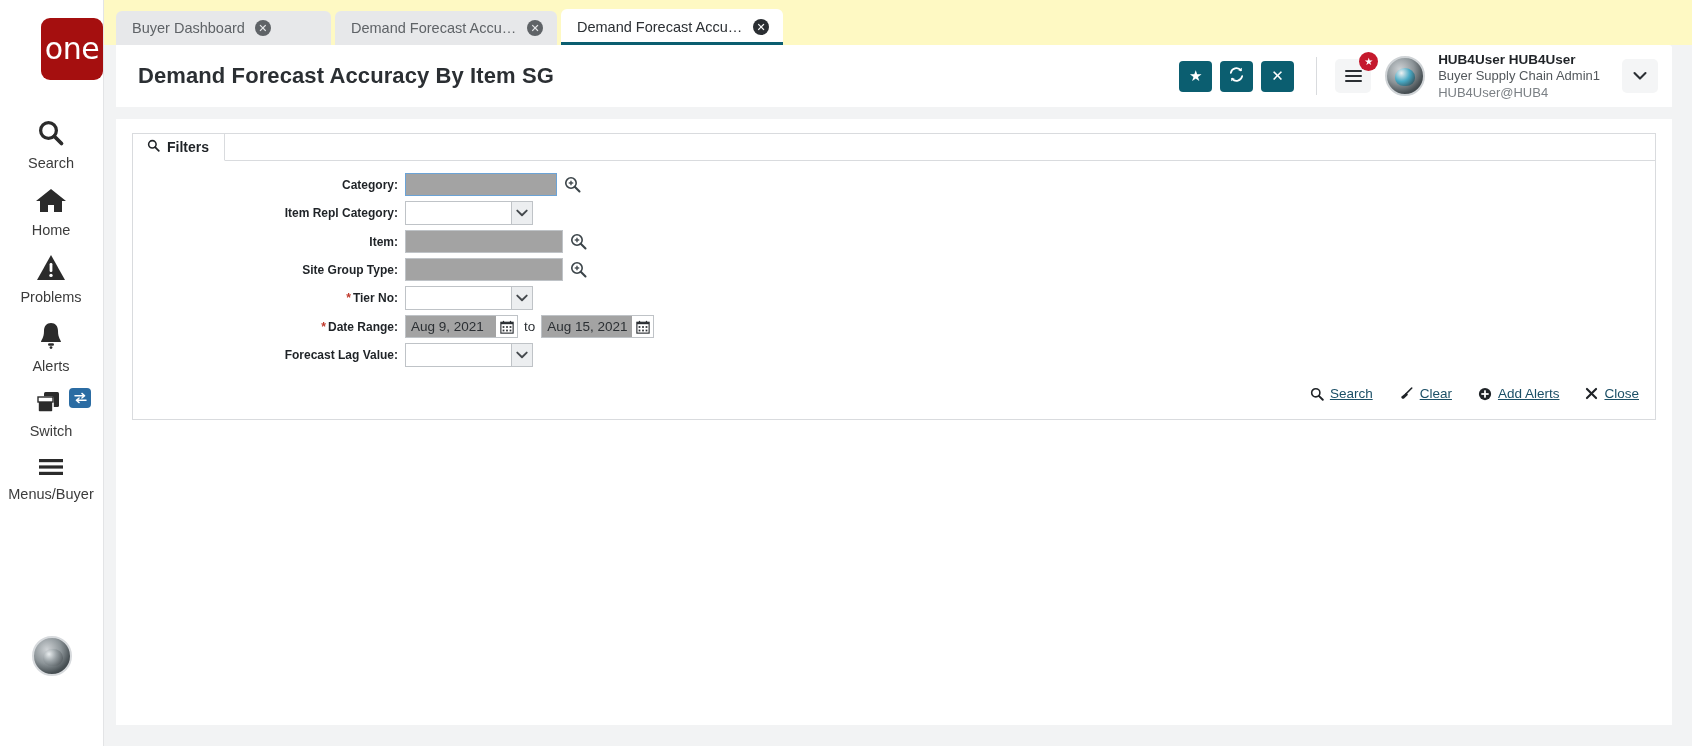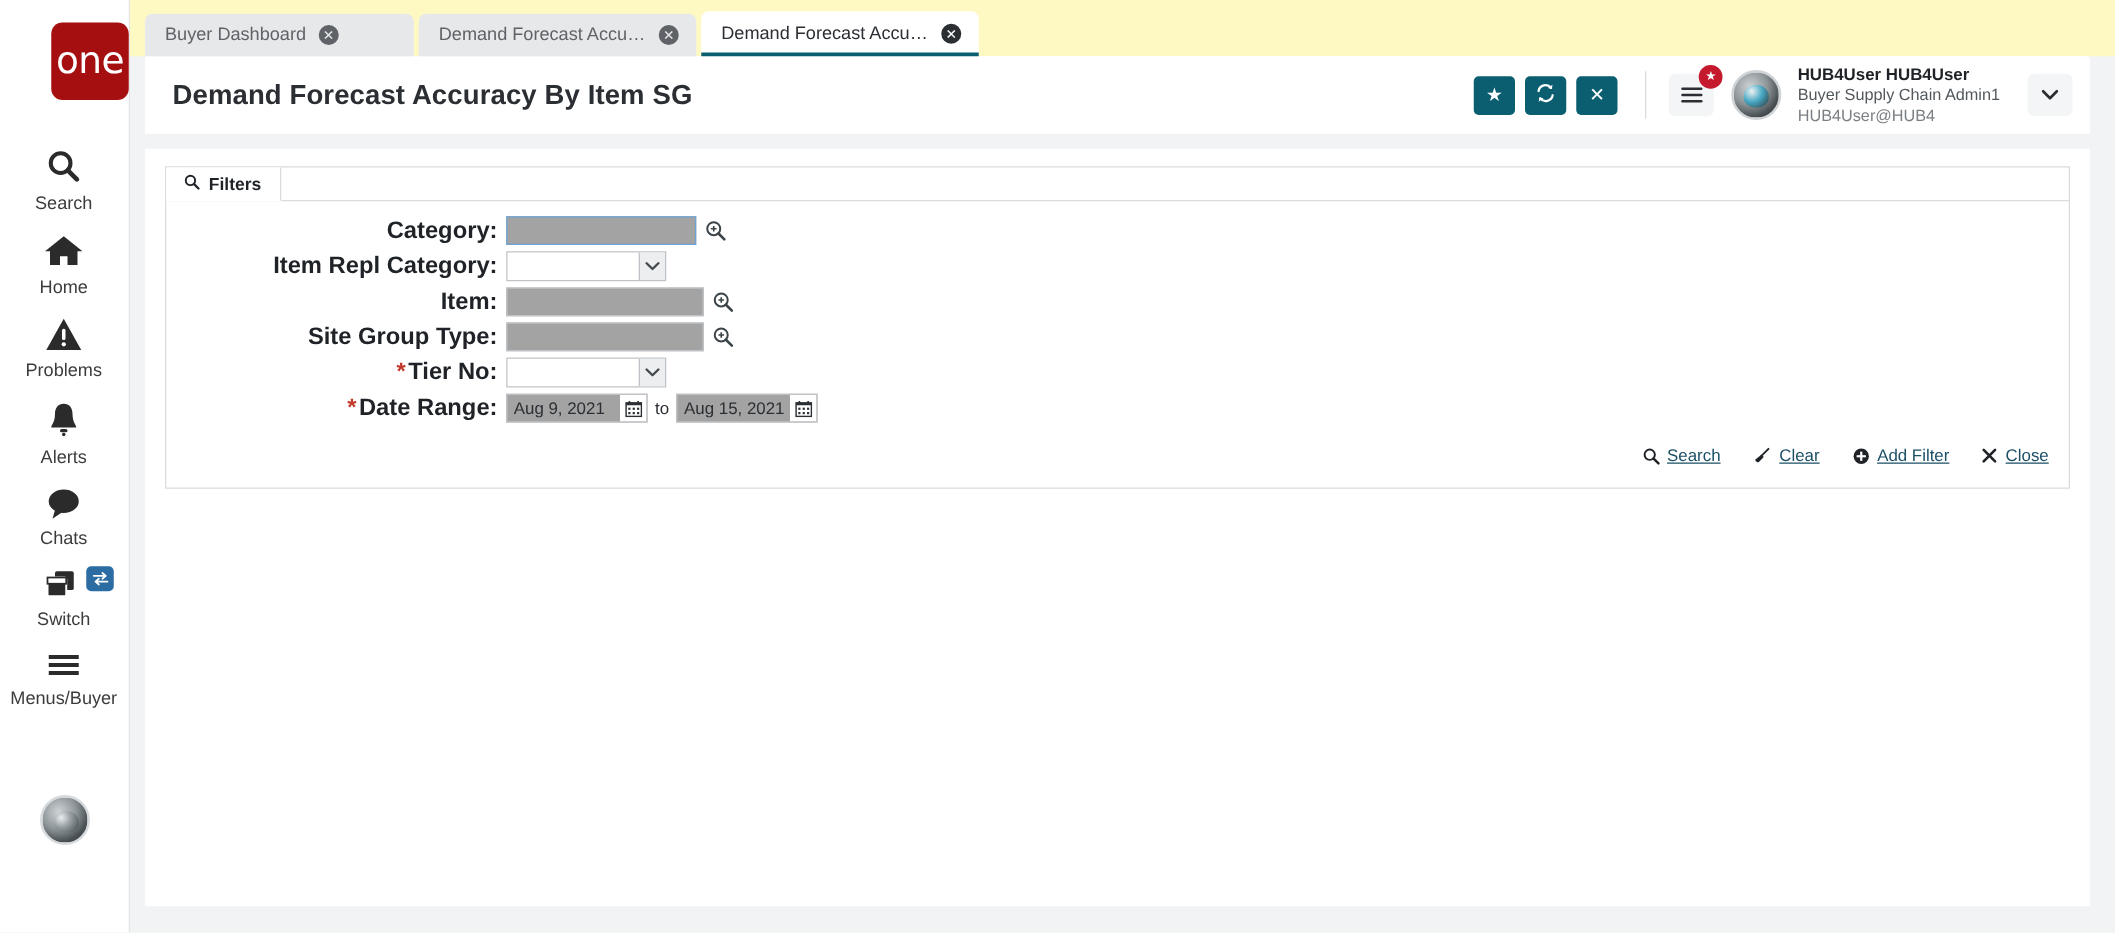--- a/index.html
+++ b/index.html
@@ -180,21 +180,21 @@
     display: flex; align-items: center; gap: 7px;
     font-size: 14px; font-weight: bold; color: #1f2327;
     margin-bottom: -1px; border-bottom: 1px solid #ffffff;
     cursor: pointer;
   }
   .filter-body { padding: 12px 0 8px 0; }
 
   .frow { display: flex; align-items: center; margin-bottom: 5px; }
   .flabel {
     width: 272px; text-align: right; padding-right: 7px;
-    font-size: 19px; font-weight: bold; color: #1f2327;
+    font-size: 12px; font-weight: bold; color: #1f2327;
     white-space: nowrap;
   }
   .req { color: #c0392b; font-weight: bold; margin-right: 2px; }
 
   input.txt {
     height: 23px; border: 1px solid #bfc3c7; background: #a3a3a3;
     font-size: 13.5px; color: #2b2f33; padding: 0 5px;
     font-family: "Liberation Sans", sans-serif; outline: none;
   }
   input.txt.focused { border: 1px solid #6ba3d6; }
@@ -286,29 +286,20 @@
     <span class="glyph">
       <svg width="28" height="30" viewBox="0 0 28 30">
           <path d="M14 2 C9.6 2 7 5.2 7 10 C7 17 4 19 4 21 L24 21 C24 19 21 17 21 10 C21 5.2 18.4 2 14 2 Z" fill="#2b2b2b"></path>
           <rect x="11" y="22.2" width="6" height="2.6" rx="1.3" fill="#2b2b2b"></rect>
           <circle cx="14" cy="26.6" r="1.4" fill="#2b2b2b"></circle>
         </svg>
     </span>
     <span class="label">Alerts</span>
   </div>
 
-  <div class="rail-item">
-    <span class="glyph">
-      <svg width="30" height="26" viewBox="0 0 30 26">
-          <ellipse cx="15" cy="11" rx="12" ry="9.4" fill="#2b2b2b"></ellipse>
-          <path d="M8 18 L6 25 L14 19.5 Z" fill="#2b2b2b"></path>
-        </svg>
-    </span>
-    <span class="label">Chats</span>
-  </div>
 
   <div class="rail-item">
     <span class="glyph">
       <svg width="30" height="26" viewBox="0 0 30 26">
           <rect x="8" y="2" width="15" height="15" rx="1.5" fill="#2b2b2b"></rect>
           <rect x="2" y="7" width="15" height="15" rx="1.5" fill="#2b2b2b" stroke="#ffffff" stroke-width="1.6"></rect>
           <rect x="2" y="7" width="15" height="5" fill="#ffffff" stroke="#2b2b2b" stroke-width="1.4"></rect>
         </svg>
     </span>
     <span class="switch-badge">
@@ -525,20 +516,33 @@
                     <rect x="3" y="11" width="2" height="2"></rect>
                     <rect x="7" y="11" width="2" height="2"></rect>
                     <rect x="11" y="11" width="2" height="2"></rect>
                   </g>
                 </svg>
             </span>
           </span>
         </div>
 
 
+        <div class="frow">
+          <div class="flabel">Forecast Lag Value:</div>
+          <span class="selwrap">
+            <select class="sel">
+              <option></option>
+            </select>
+            <span class="arrow">
+              <svg width="12" height="8" viewBox="0 0 12 8">
+                  <path d="M1.3 1.6 L6 6.2 L10.7 1.6" fill="none" stroke="#44494d" stroke-width="1.9" stroke-linecap="round" stroke-linejoin="round"></path>
+                </svg>
+            </span>
+          </span>
+        </div>
 
         <div class="filter-actions">
           <span class="act">
             <span class="ic">
               <svg width="14" height="14" viewBox="0 0 16 16">
                   <circle cx="6.6" cy="6.6" r="4.7" fill="none" stroke="#1f2327" stroke-width="1.8"></circle>
                   <line x1="10.1" y1="10.1" x2="14.6" y2="14.6" stroke="#1f2327" stroke-width="2.2" stroke-linecap="round"></line>
                 </svg>
             </span>
             <span class="act-label">Search</span>
@@ -555,21 +559,21 @@
           </span>
 
           <span class="act">
             <span class="ic">
               <svg width="14" height="14" viewBox="0 0 16 16">
                   <circle cx="8" cy="8" r="7" fill="#1f2327"></circle>
                   <rect x="7" y="3.8" width="2" height="8.4" fill="#ffffff"></rect>
                   <rect x="3.8" y="7" width="8.4" height="2" fill="#ffffff"></rect>
                 </svg>
             </span>
-            <span class="act-label">Add Filter</span>
+            <span class="act-label">Add Alerts</span>
           </span>
 
           <span class="act">
             <span class="ic">
               <svg width="13" height="13" viewBox="0 0 16 16">
                   <path d="M2.4 2.4 L13.6 13.6 M13.6 2.4 L2.4 13.6" stroke="#1f2327" stroke-width="2.6" stroke-linecap="round"></path>
                 </svg>
             </span>
             <span class="act-label">Close</span>
           </span>

